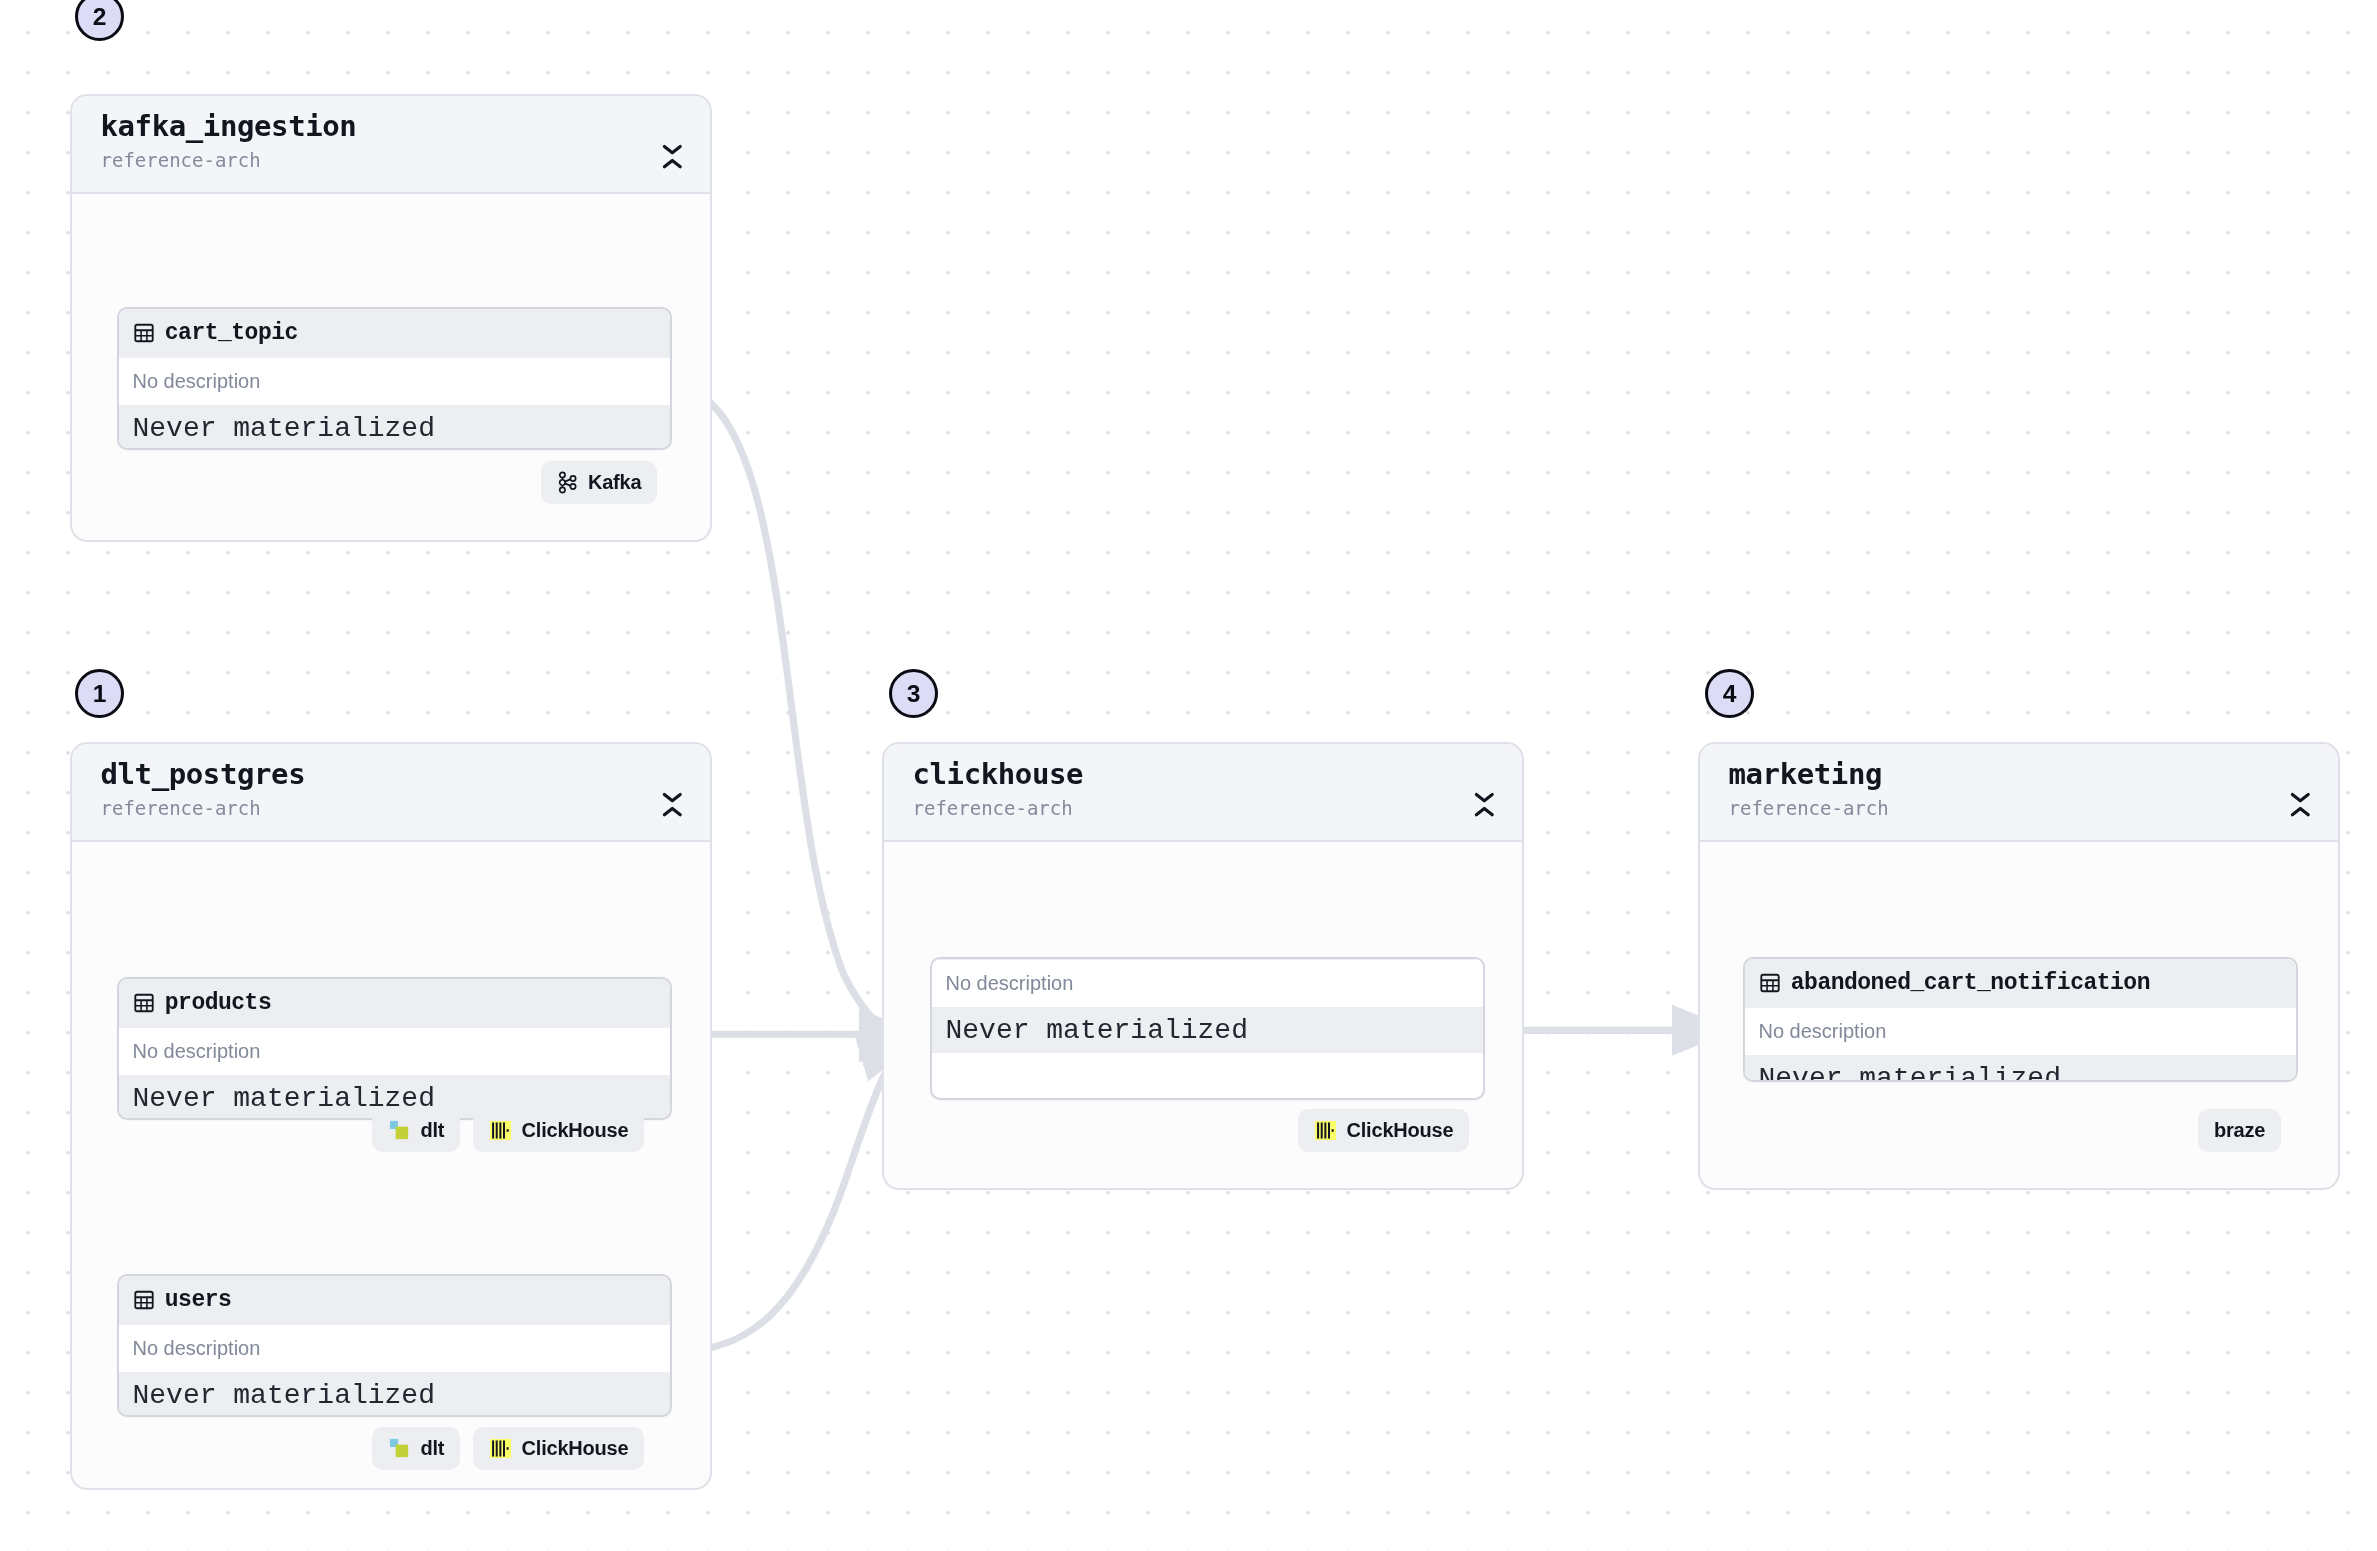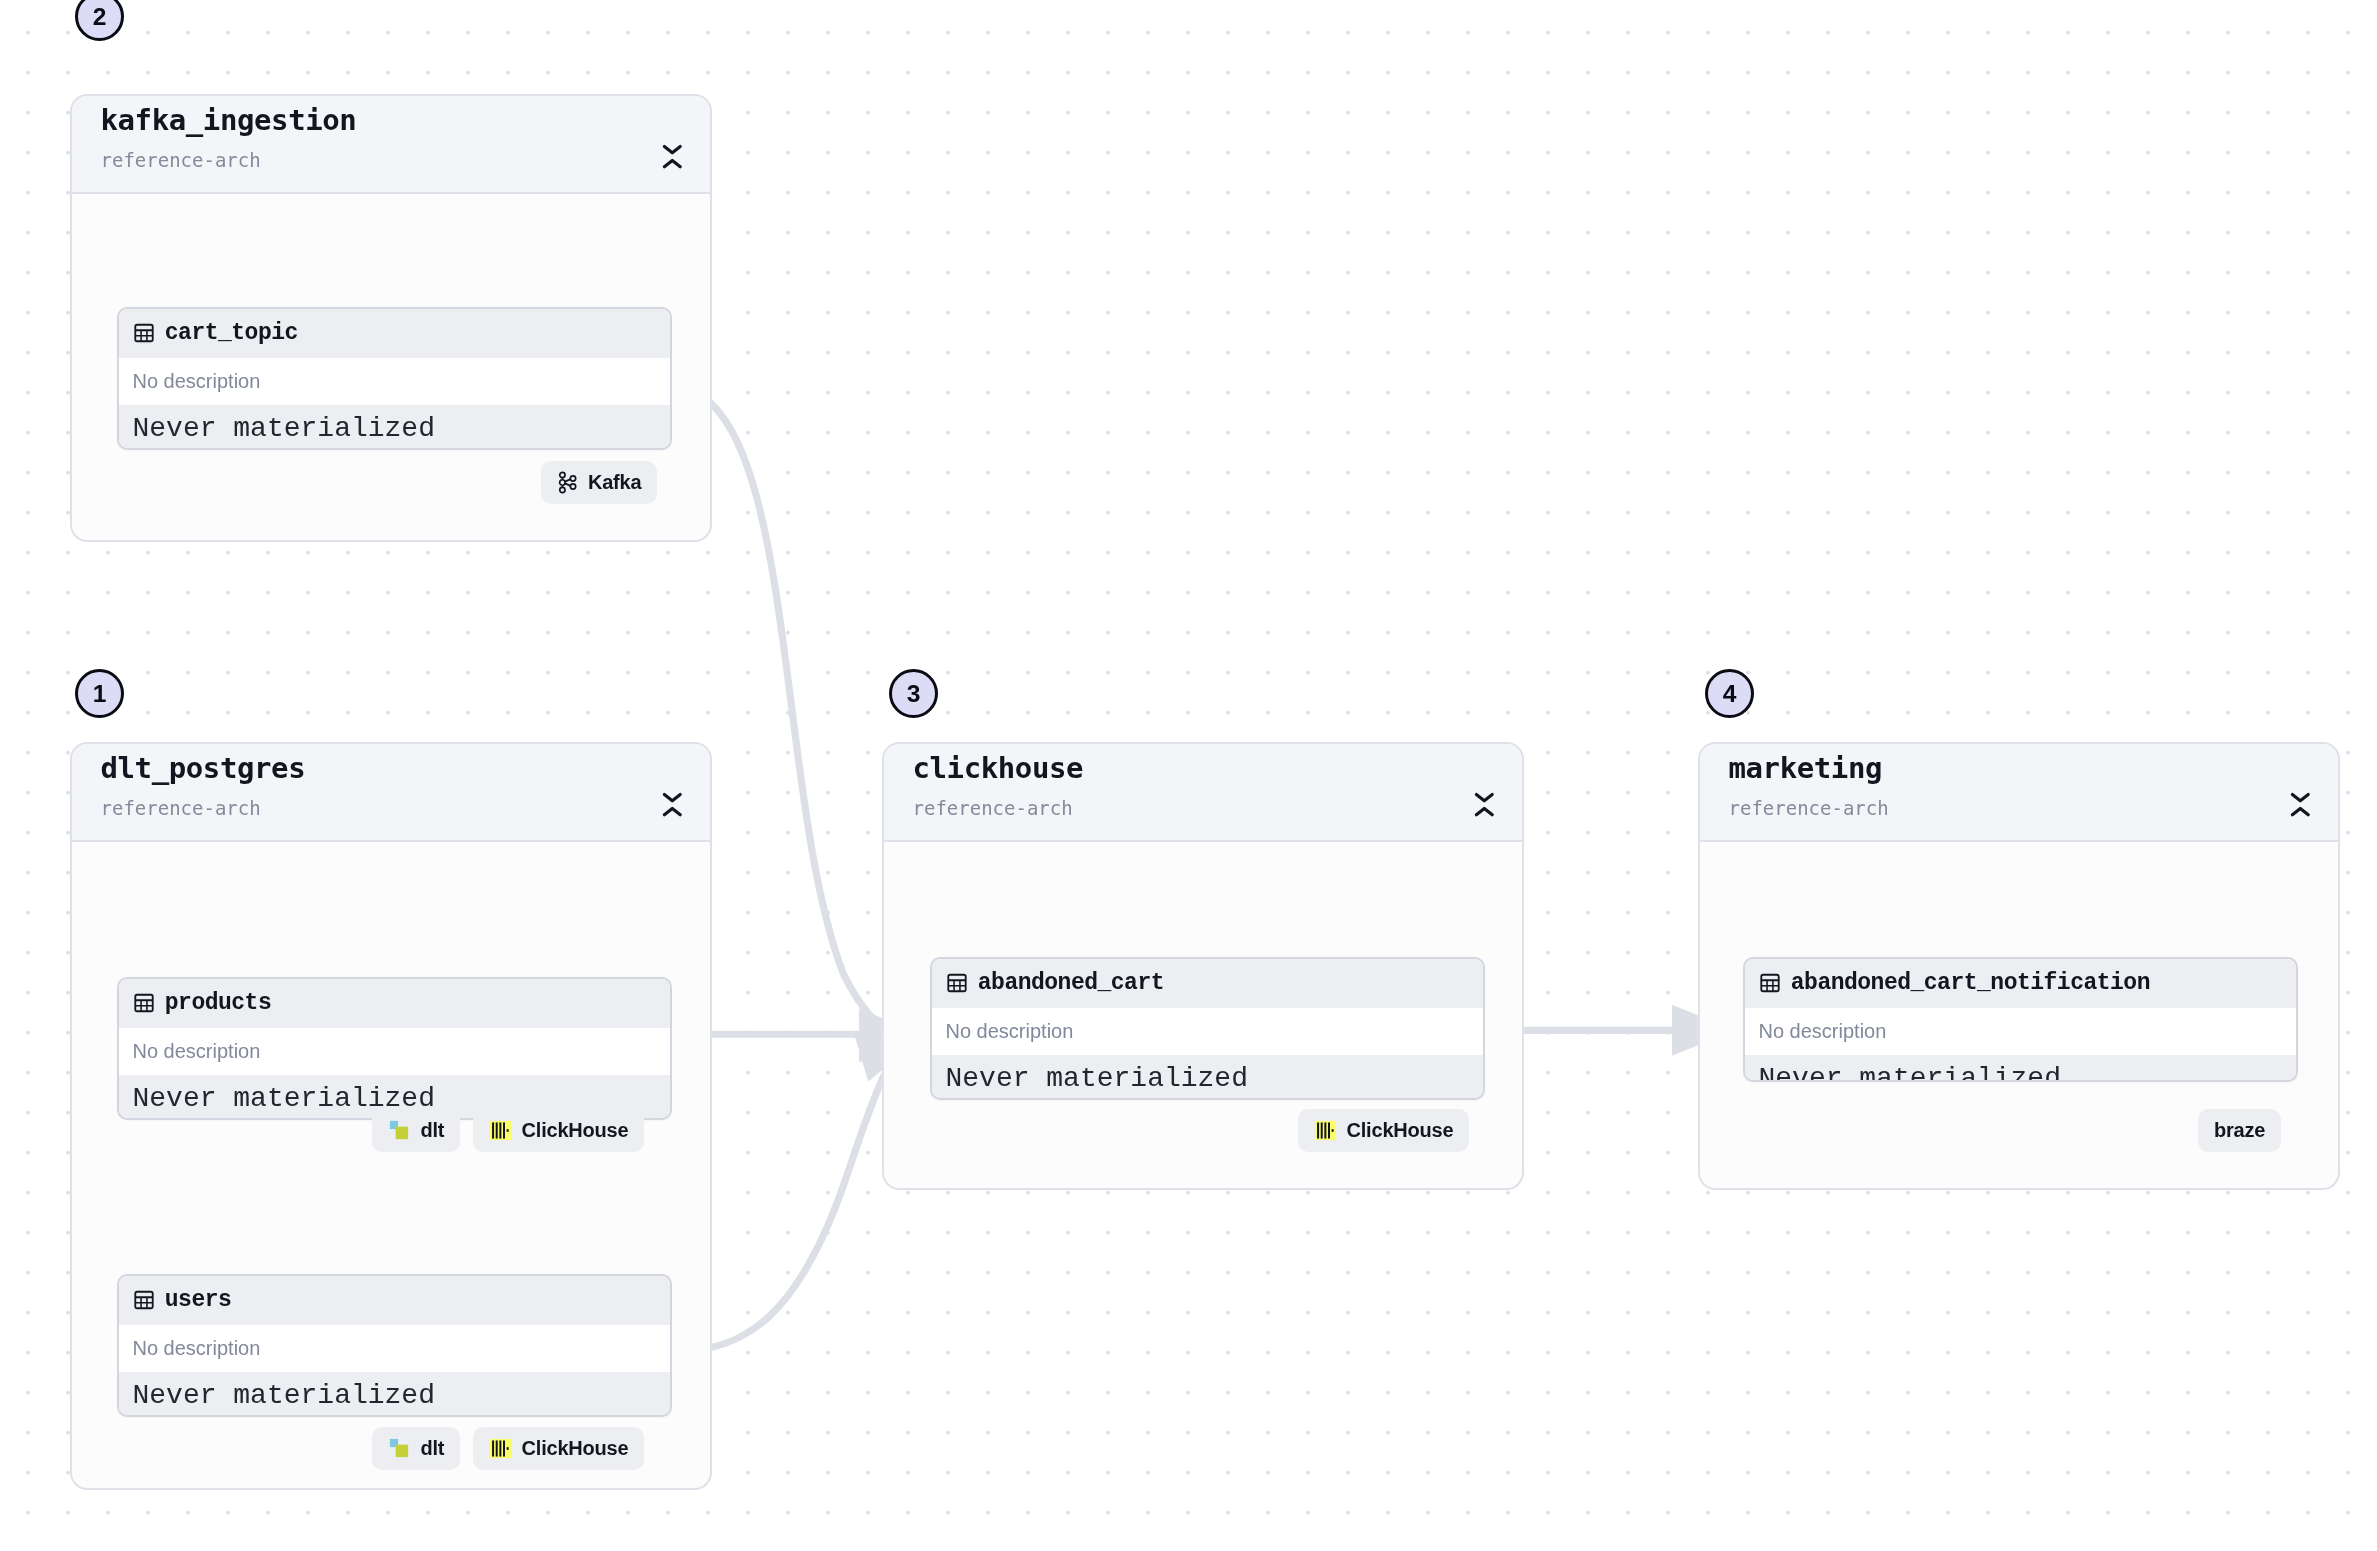--- a/index.html
+++ b/index.html
@@ -75,21 +75,21 @@
     letter-spacing: -0.4px;
     line-height: 1.12;
     white-space: nowrap;
   }
   .group-subtitle {
     font-family: "DejaVu Sans Mono", monospace;
     font-size: 19px;
     font-weight: 400;
     color: #848a9b;
     line-height: 1.3;
-    margin-top: 12px;
+    margin-top: 6px;
     white-space: nowrap;
   }
   .group-body {
     position: relative;
     background: transparent;
     height: 100%;
   }
   .collapse-icon {
     display: flex;
     flex-direction: column;
@@ -371,32 +371,20 @@
           </svg>
         <svg width="20.6" height="12" viewBox="0 0 26 15">
             <path d="M3 11 L13 3 L23 11" fill="none" stroke="#14161f" stroke-width="4" stroke-linecap="round" stroke-linejoin="round"></path>
           </svg>
       </div>
     </div>
     <div class="group-body"></div>
   </div>
 
   <div class="table-node" style="left:930px; top:957px; width:555px; height:143px;">
-    <div class="tn-header">
-      <span class="badge-ico">
-        <svg width="22" height="22" viewBox="0 0 24 24">
-          <rect x="2.5" y="3" width="19" height="18" rx="2" fill="none" stroke="#14161f" stroke-width="2"></rect>
-          <line x1="2.5" y1="9" x2="21.5" y2="9" stroke="#14161f" stroke-width="2"></line>
-          <line x1="2.5" y1="15" x2="21.5" y2="15" stroke="#14161f" stroke-width="1.7"></line>
-          <line x1="8.8" y1="9" x2="8.8" y2="21" stroke="#14161f" stroke-width="1.7"></line>
-          <line x1="15.2" y1="9" x2="15.2" y2="21" stroke="#14161f" stroke-width="1.7"></line>
-        </svg>
-      </span>
-      <span class="tn-name">abandoned_cart</span>
-    </div>
     <div class="tn-desc">No description</div>
     <div class="tn-mat">Never materialized</div>
   </div>
 
   <div class="badge-row" style="left:1298px; top:1109px;">
     <div class="tech-badge">
       <span class="badge-ico">
         <svg width="23" height="23" viewBox="0 0 24 24">
           <rect x="1" y="2" width="22" height="20" fill="#faff69"></rect>
           <rect x="3.2" y="3.6" width="2.1" height="16.8" fill="#14161f"></rect>

